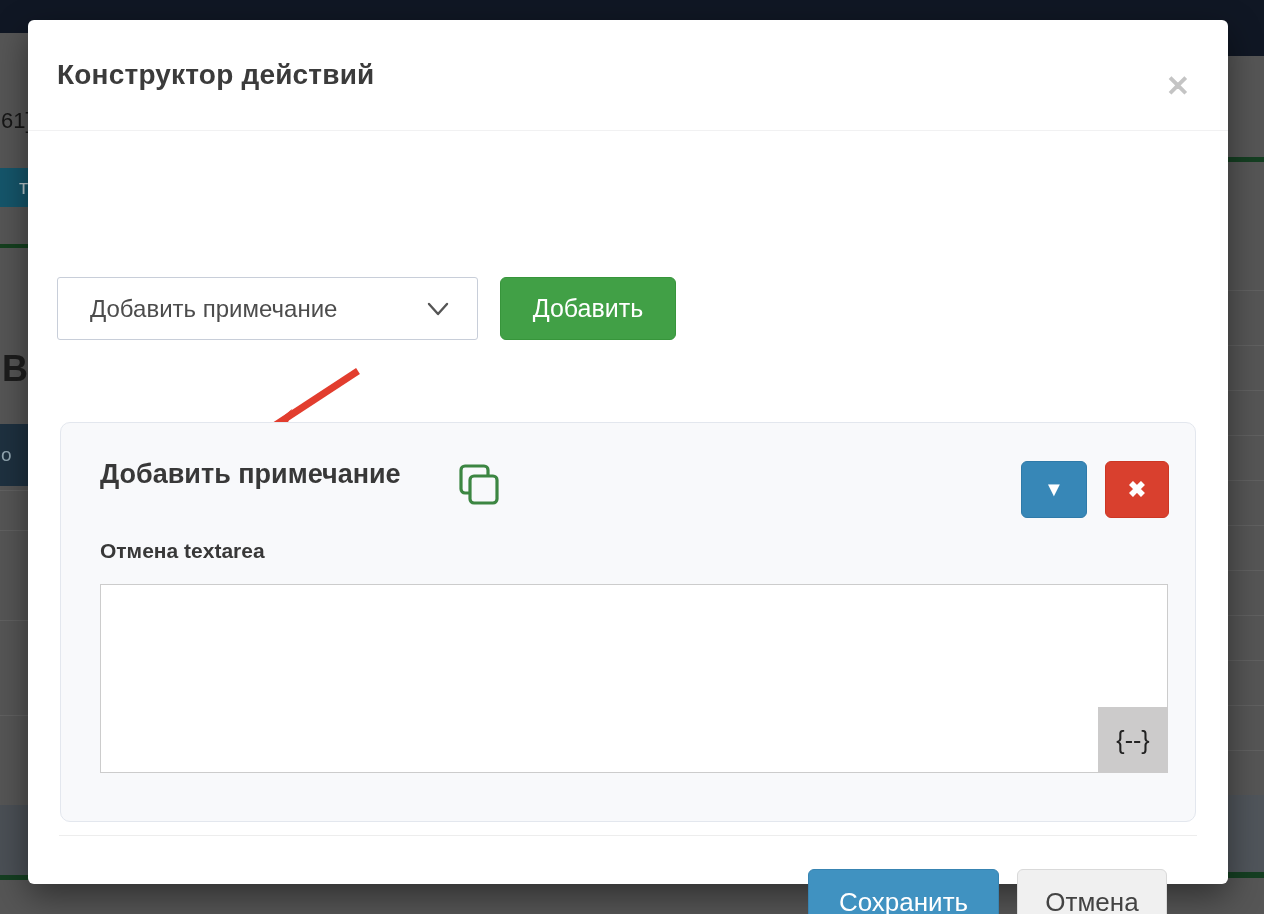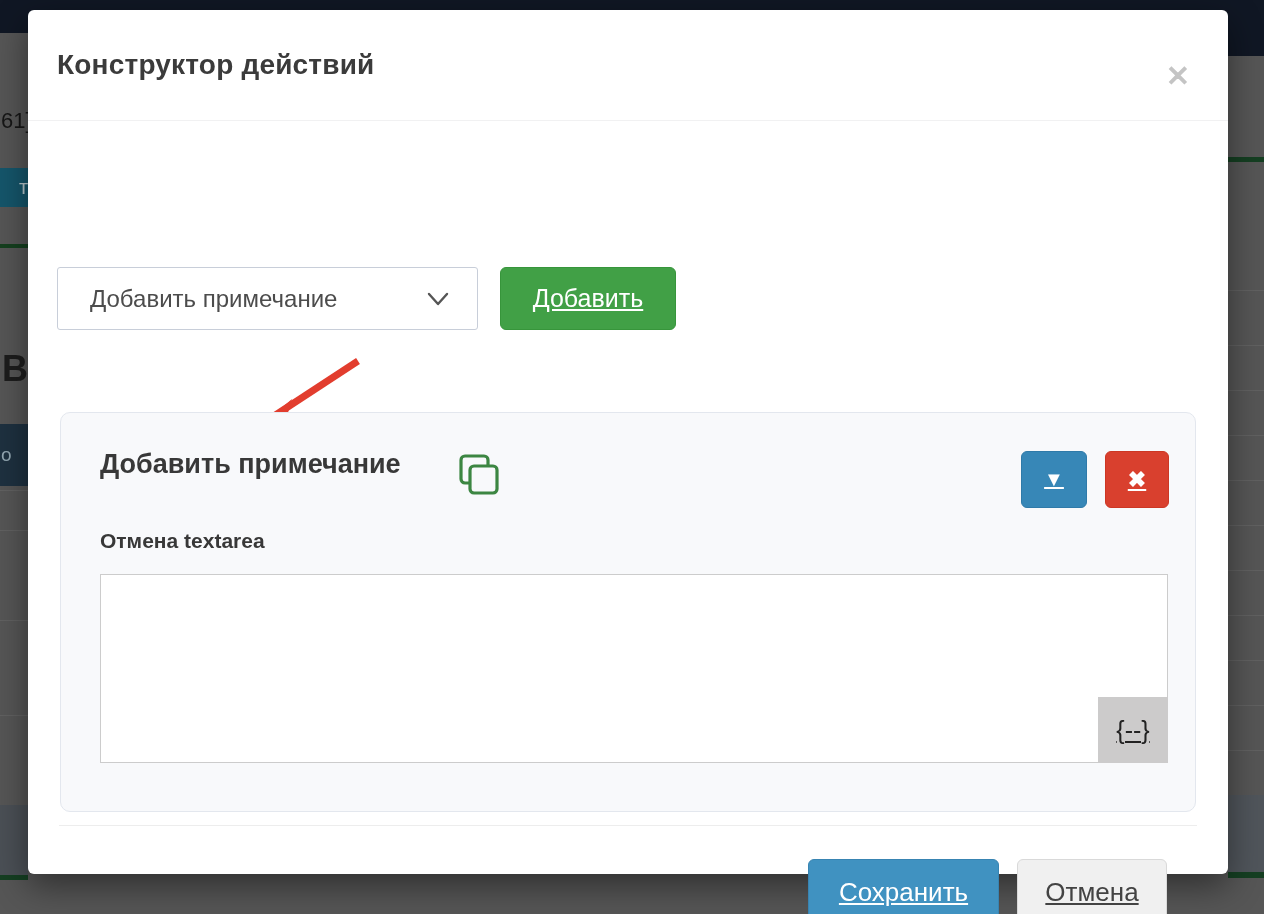--- a/index.html
+++ b/index.html
@@ -19,40 +19,40 @@
   .bg-blue-tab { left:0; top:424px; width:28px; height:62px; background:#1e3140;
                  color:#93a7b2; font-size:19px; line-height:62px; padding-left:1px; overflow:hidden; }
   .bg-sep { height:1px; background:#616161; }
   .bg-dark-row-l { left:0; top:805px; width:28px; height:70px; background:#4b5056; }
   .bg-green-line-2 { left:0; top:875px; width:28px; height:5px; background:#153f22; }
   .bg-green-line-r1 { left:1228px; top:157px; width:36px; height:5px; background:#153f22; }
   .bg-dark-row-r { left:1228px; top:795px; width:36px; height:77px; background:#50555b; }
   .bg-green-line-r2 { left:1228px; top:872px; width:36px; height:6px; background:#153f22; }
 
   
-  .modal { position:absolute; left:28px; top:10px; width:1200px; height:864px;
+  .modal { position:absolute; left:28px; top:20px; width:1200px; height:864px;
            background:#ffffff; border-radius:6px; box-shadow:0 12px 34px rgba(0,0,0,0.45); }
   .modal-header { position:relative; height:111px; border-bottom:1px solid #f1f1f2;
                   display:flex; align-items:center; padding:0 29px; }
   .modal-title { font-size:28px; font-weight:bold; color:#3b3b3b; letter-spacing:0.2px; }
   .modal-close { position:absolute; right:30px; top:46px; width:40px; height:40px;
                  font-size:29px; color:#c4c4c4; font-weight:bold; text-align:center;
                  line-height:40px; cursor:pointer; }
 
   .modal-body { position:relative; height:100%; }
 
   .select-box { position:absolute; left:29px; top:146px; width:421px; height:63px;
                 background:#fff; border:1px solid #c8ced9; border-radius:3px;
                 display:flex; align-items:center; padding:0 28px 0 32px;
                 font-size:24px; color:#4c4c4c; cursor:pointer; }
   .select-box .sel-label { flex:1; }
   .chevron { width:22px; height:14px; }
 
   .btn { display:flex; align-items:center; justify-content:center; cursor:pointer;
-         border-radius:6px;text-decoration:underline; }
+         border-radius:6px; }
   .btn-add { position:absolute; left:472px; top:146px; width:176px; height:63px;
              background:#41a046; border:1px solid #37953b; color:#fff; font-size:25px; }
 
   .annotation-arrow { position:absolute; left:212px; top:226px; width:132px; height:92px;
                       pointer-events:none; }
 
   
   .card { position:absolute; left:32px; top:291px; width:1136px; height:400px;
           background:#f8f9fb; border:1px solid #e3e7ee; border-radius:10px; }
   .card-title { position:absolute; left:39px; top:36px; font-size:27px; font-weight:bold;

